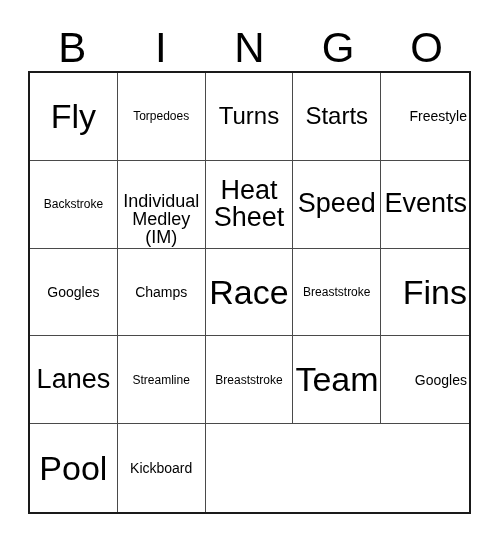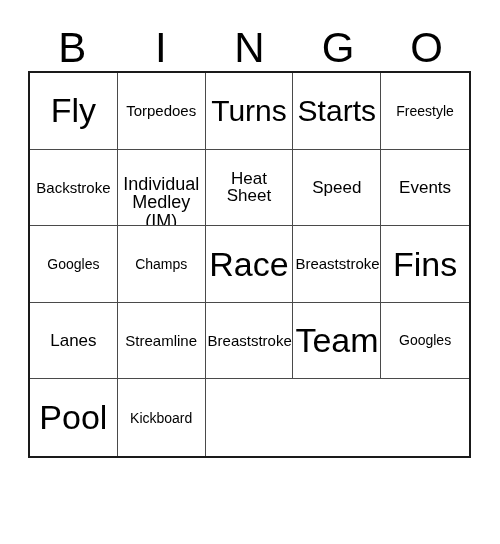--- a/index.html
+++ b/index.html
@@ -45,21 +45,21 @@
     color: #000000;
     user-select: none;
   }
 
   
   #bingo-grid {
     position: absolute;
     left: 28px;
     top: 71px;
     width: 443px;
-    height: 387px;
+    height: 443px;
     box-sizing: border-box;
     border: 2px solid #1a1a1a;
     display: grid;
     grid-template-columns: repeat(5, 1fr);
     grid-template-rows: repeat(5, 1fr);
     background: #ffffff;
   }
 
   .bingo-cell {
     box-sizing: border-box;
@@ -68,41 +68,42 @@
     display: flex;
     align-items: center;
     justify-content: center;
     text-align: center;
     padding: 1px 2px;
     overflow: hidden;
     background: #ffffff;
   }
   .bingo-cell:nth-child(5n) {
     border-right: none;
+    text-align: right;
   }
   .bingo-cell:nth-child(n+21) {
     border-bottom: none;
   }
 
   .cell-text {
     display: block;
     width: 100%;
     line-height: 1.02;
     color: #000000;
     white-space: pre-line;
   }
 
   
   .fs-xxl { font-size: 34px; }
-  .fs-xl  { font-size: 30px; }
-  .fs-l   { font-size: 17px; }
+  .fs-xl  { font-size: 24px; }
+  .fs-l   { font-size: 27px; }
   .fs-m   { font-size: 14px; }
   .fs-s   { font-size: 18px; margin-top: 30px; }
   .fs-xs  { font-size: 14px; }
-  .fs-xxs { font-size: 15px; }
+  .fs-xxs { font-size: 12px; }
 </style>
 </head>
 <body>
 
 <div id="bingo-card">
 
   <div id="bingo-header">
     <div class="header-letter">B</div>
     <div class="header-letter">I</div>
     <div class="header-letter">N</div>

